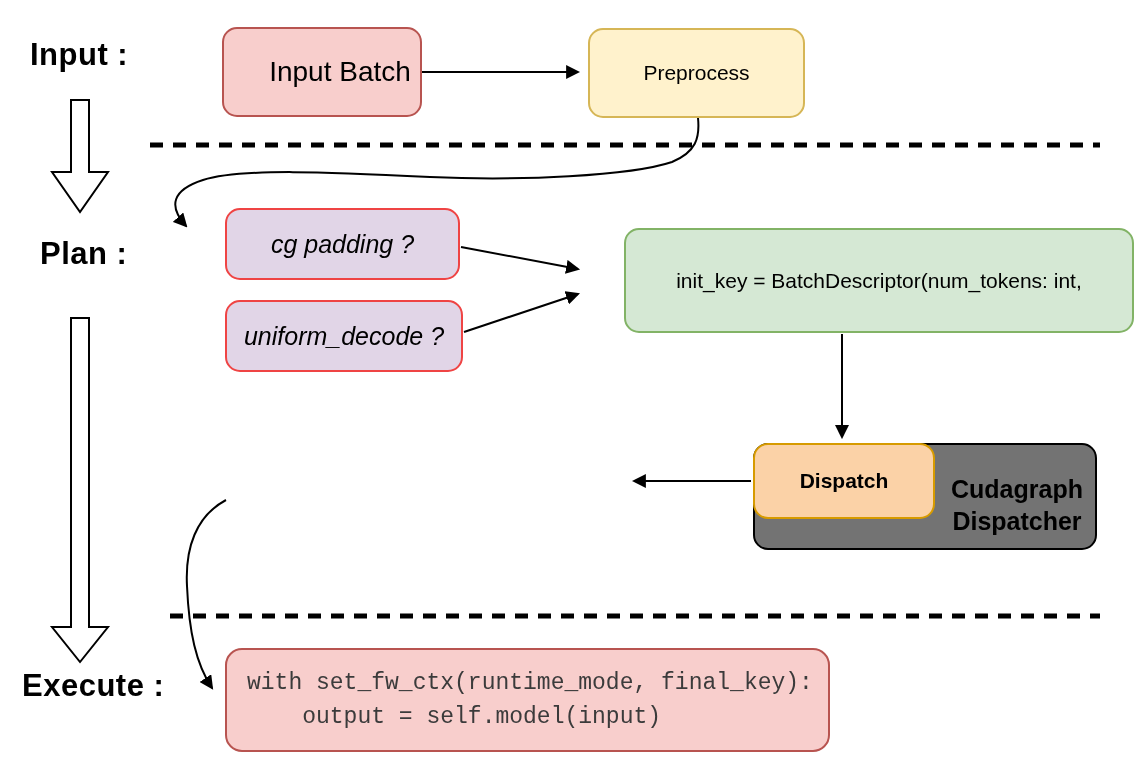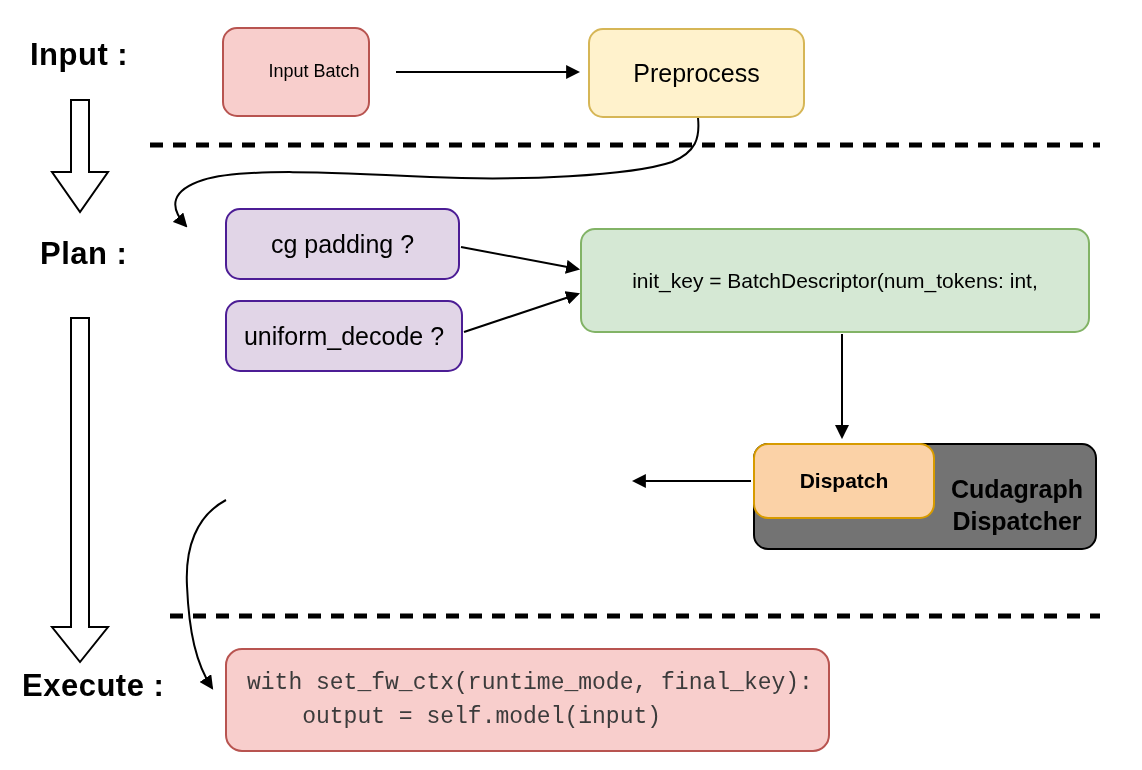--- a/index.html
+++ b/index.html
@@ -16,31 +16,31 @@
 
   svg.layer{position:absolute;left:0;top:0;width:1142px;height:770px;}
 
   .node{
     position:absolute;display:flex;flex-direction:column;align-items:center;justify-content:center;
     border-radius:15px;box-sizing:border-box;text-align:center;line-height:1.3;
   }
   .node span{display:block;}
   .red    {background:#f8cecc;border:2px solid #b85450;}
   .yellow {background:#fff2cc;border:2px solid #d6b656;}
-  .purple {background:#e1d5e7;border:2px solid #4c1d95;}
+  .purple {background:#e1d5e7;border:2px solid #ef4444;font-style:italic;}
   .green  {background:#d5e8d4;border:2px solid #82b366;}
   .blue   {background:#dae8fc;border:2px solid #6c8ebf;}
   .orange-light{background:#737373;border:2px solid #000000;font-weight:bold;}
   .orange-dark {background:#fbd2a7;border:2px solid #d79b00;}
 
-  #node-input-batch   {left:222px;top:27px;width:148px;height:90px;font-size:18px;padding-left:36px;}
-  #node-preprocess    {left:588px;top:28px;width:217px;height:90px;font-size:25px;}
+  #node-input-batch   {left:222px;top:27px;width:200px;height:90px;font-size:28px;padding-left:36px;}
+  #node-preprocess    {left:588px;top:28px;width:217px;height:90px;font-size:21px;}
   #node-cg-padding    {left:225px;top:208px;width:235px;height:72px;font-size:25px;}
   #node-uniform-decode{left:225px;top:300px;width:238px;height:72px;font-size:25px;}
-  #node-init-key      {left:580px;top:228px;width:510px;height:105px;font-size:21px;line-height:33px;}
+  #node-init-key      {left:624px;top:228px;width:510px;height:105px;font-size:21px;line-height:33px;}
   #node-runtime       {left:225px;top:445px;width:402px;height:108px;font-size:20px;line-height:33px;}
   #node-cudagraph     {left:753px;top:443px;width:344px;height:107px;}
   #node-dispatch      {left:-2px;top:-2px;width:182px;height:76px;font-size:21px;position:absolute;}
   #cudagraph-label    {position:absolute;left:180px;top:8px;width:164px;height:100%;
                        display:flex;flex-direction:column;align-items:center;justify-content:center;
                        font-size:25px;line-height:32px;}
   #node-code{
     left:225px;top:648px;width:605px;height:104px;border-radius:17px;
     align-items:flex-start;justify-content:center;text-align:left;
     font-family:"Liberation Mono", monospace;font-size:23px;line-height:34px;color:#3b3b3b;

